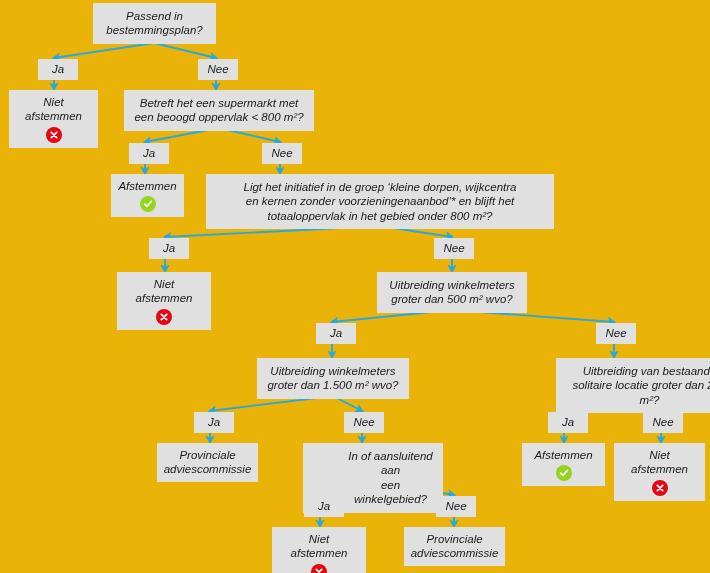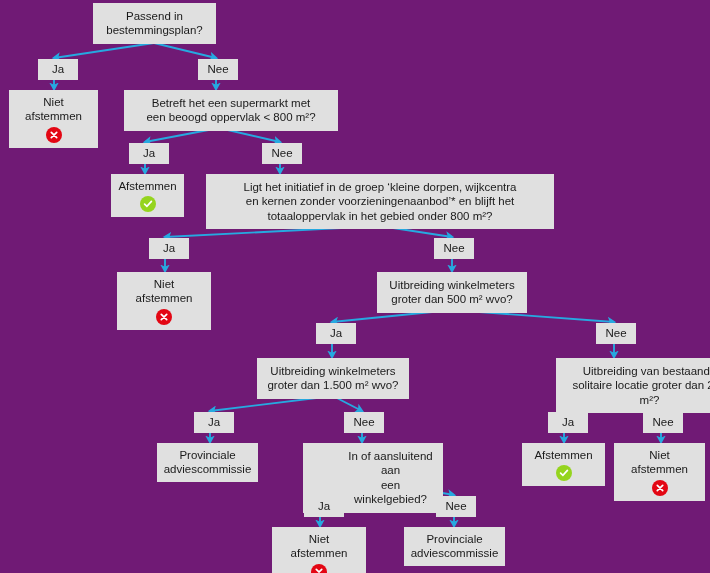--- a/index.html
+++ b/index.html
@@ -57,21 +57,21 @@
     align-items: center;
     justify-content: center;
   }
   .badge.neg { background: #e30613; }
   .badge.pos { background: #95d41e; }
   .badge svg { display: block; }
 </style>
 </head>
 <body>
 
-<div id="canvas" style="background: #701a75;">
+<div id="canvas" style="background: #eab308; font-style: italic;">
   <svg id="edges" viewBox="0 0 710 573" xmlns="http://www.w3.org/2000/svg">
       <defs>
         <marker id="arrowhead" markerWidth="5" markerHeight="5" refX="3.4" refY="2.5" orient="auto" markerUnits="strokeWidth">
           <path d="M0,0 L4.6,2.5 L0,5 L1.1,2.5 Z" fill="#26a9e0"></path>
         </marker>
       </defs>
       <path d="M154,43 L54,58" stroke="#26a9e0" stroke-width="1.9" fill="none" marker-end="url(#arrowhead)"></path>
       <path d="M154,43 L216,58" stroke="#26a9e0" stroke-width="1.9" fill="none" marker-end="url(#arrowhead)"></path>
       <path d="M54,80 L54,89" stroke="#26a9e0" stroke-width="1.9" fill="none" marker-end="url(#arrowhead)"></path>
       <path d="M216,80 L216,89" stroke="#26a9e0" stroke-width="1.9" fill="none" marker-end="url(#arrowhead)"></path>
@@ -111,21 +111,21 @@
       <span class="node-text">Nee</span>
     </div>
     <div class="node outcome" style="left: 9px; top: 90px; width: 89px; min-height: 38px; background: rgb(224, 224, 224); color: rgb(26, 26, 26);">
       <span class="node-text">Niet afstemmen</span>
       <span class="badge neg">
         <svg width="10" height="10" viewBox="0 0 10 10">
           <path d="M2.3,2.3 L7.7,7.7 M7.7,2.3 L2.3,7.7" stroke="#ffffff" stroke-width="1.7" stroke-linecap="round" fill="none"></path>
         </svg>
       </span>
     </div>
-    <div class="node question" style="left: 124px; top: 90px; width: 214px; min-height: 38px; background: rgb(224, 224, 224); color: rgb(26, 26, 26);">
+    <div class="node question" style="left: 124px; top: 90px; width: 190px; min-height: 38px; background: rgb(224, 224, 224); color: rgb(26, 26, 26);">
       <span class="node-text">Betreft het een supermarkt met
 een beoogd oppervlak &lt; 800 m²?</span>
     </div>
     <div class="node label" style="left: 129px; top: 143px; width: 31px; min-height: 21px; background: rgb(224, 224, 224); color: rgb(26, 26, 26);">
       <span class="node-text">Ja</span>
     </div>
     <div class="node label" style="left: 262px; top: 143px; width: 36px; min-height: 21px; background: rgb(224, 224, 224); color: rgb(26, 26, 26);">
       <span class="node-text">Nee</span>
     </div>
     <div class="node outcome" style="left: 111px; top: 174px; width: 73px; min-height: 38px; background: rgb(224, 224, 224); color: rgb(26, 26, 26);">

